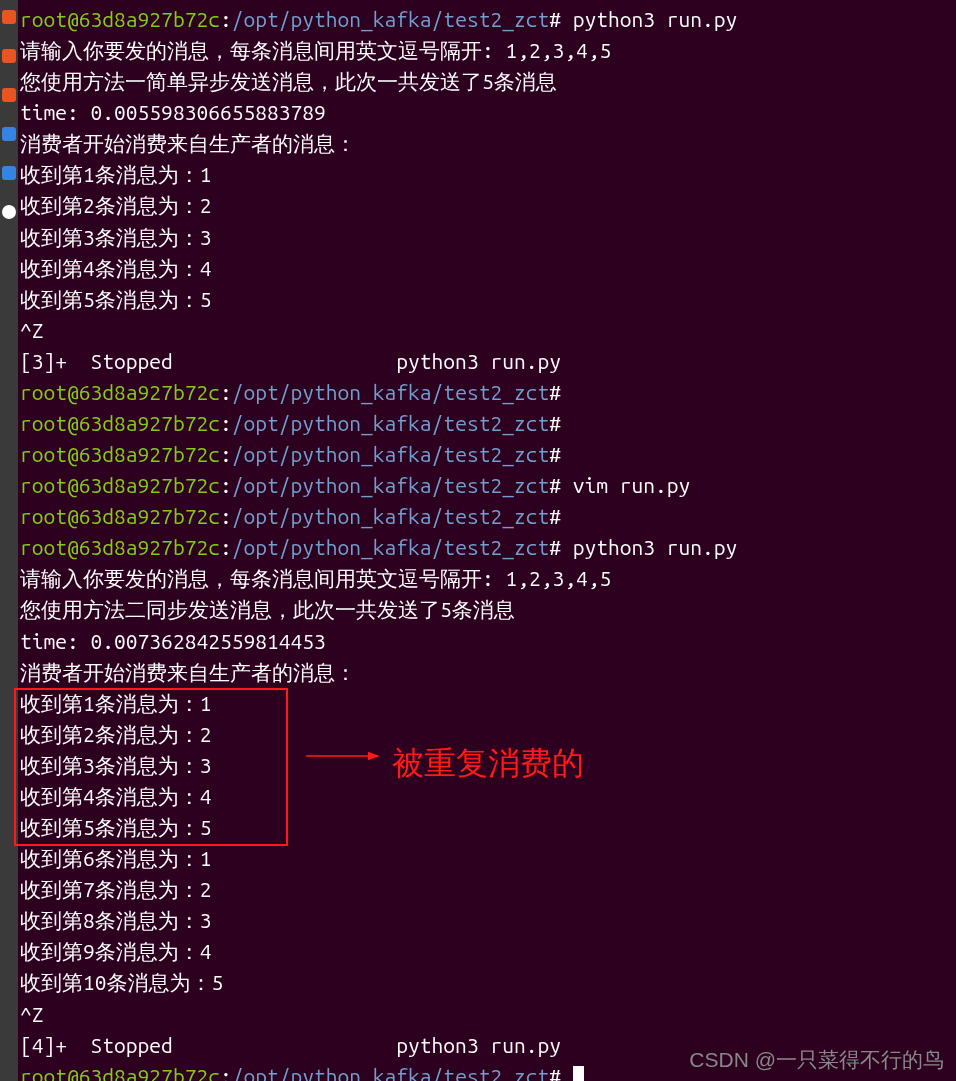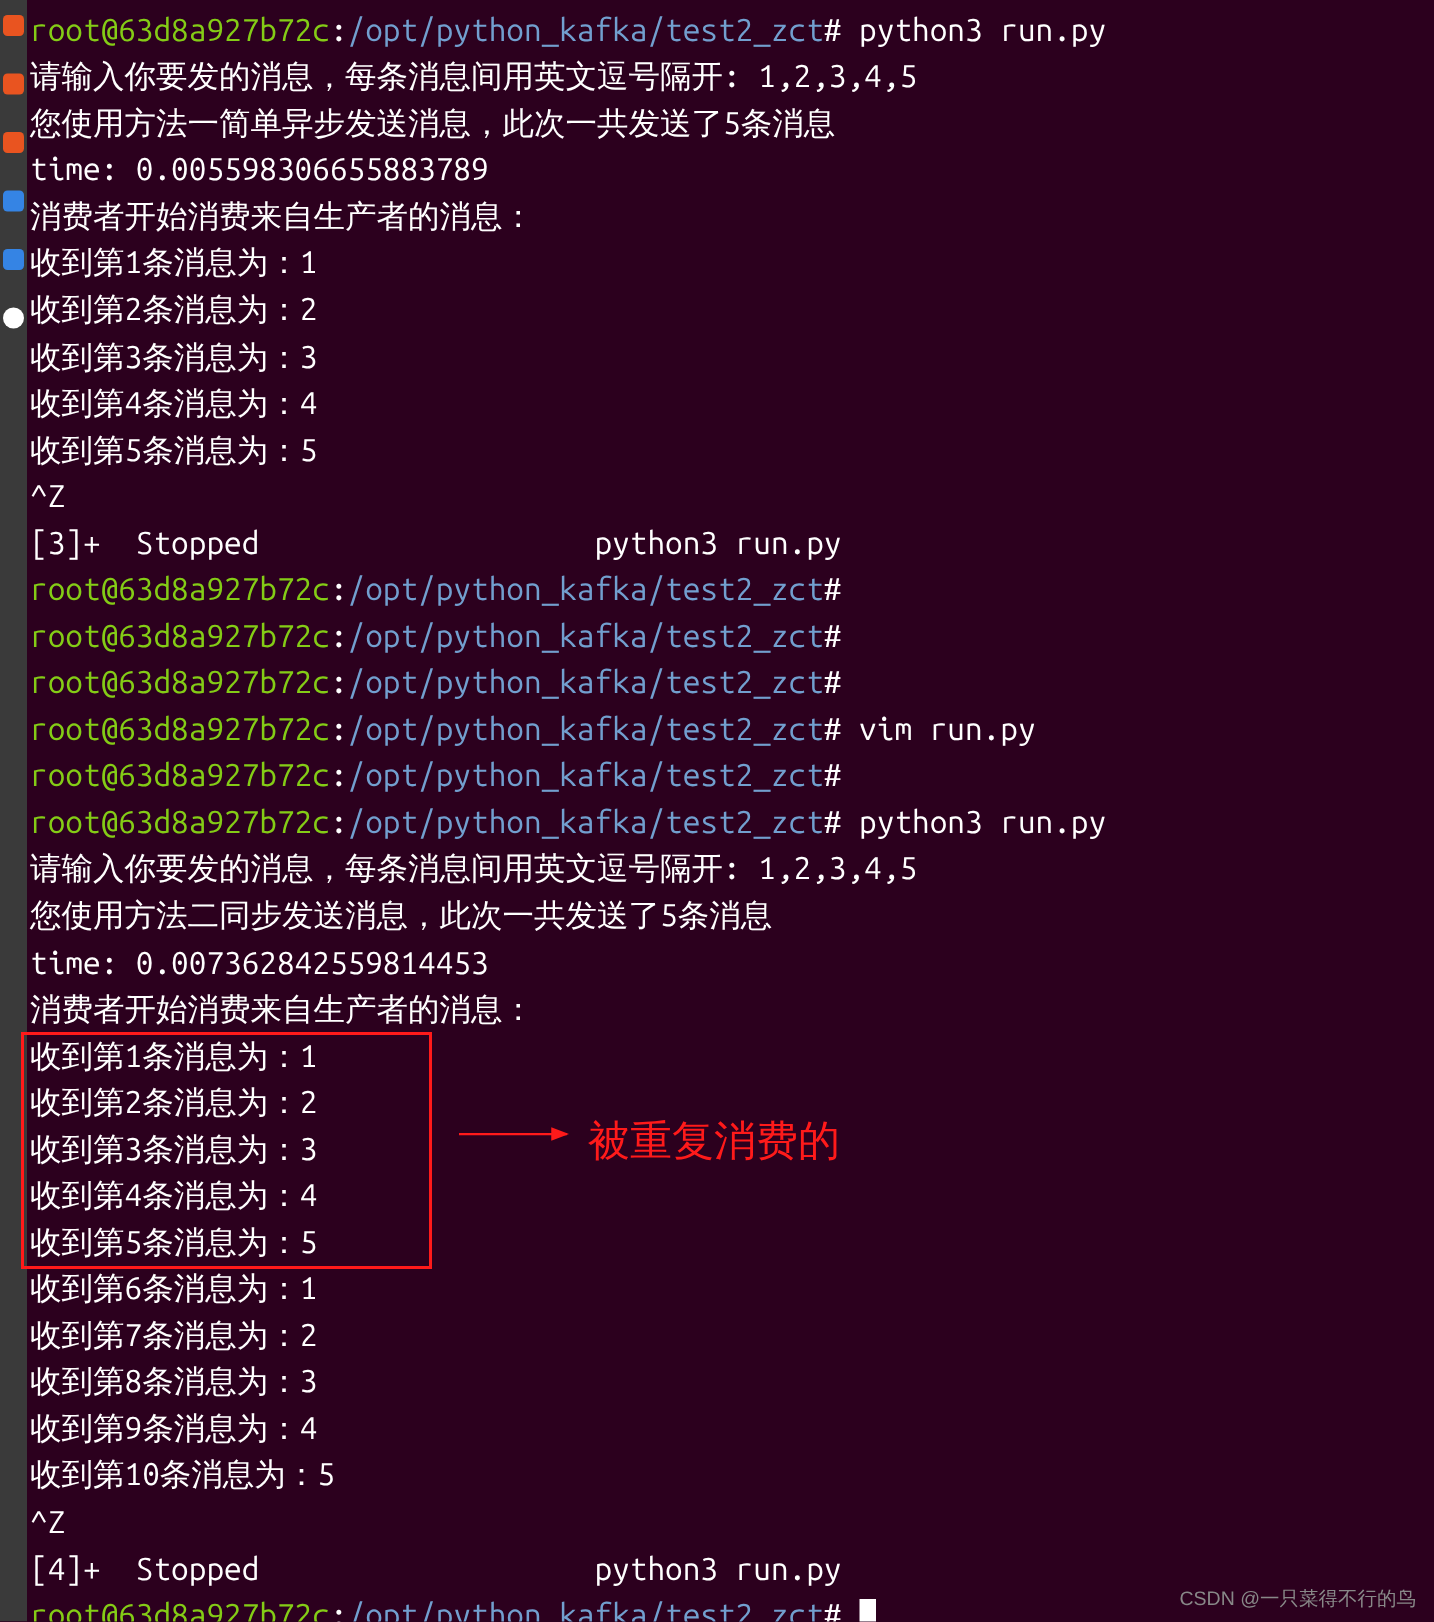--- a/index.html
+++ b/index.html
@@ -50,33 +50,33 @@
     .prompt-path { color: #729fcf; text-align: center; }
     .prompt-white { color: #ffffff; }
     .highlight-box {
       position: absolute;
       border: 2px solid #ff1a1a;
       pointer-events: none;
     }
     .annotation {
       position: absolute;
       color: #ff1a1a;
-      font-size: 28px;
+      font-size: 32px;
       font-family: "Microsoft YaHei", sans-serif;
     }
     .arrow {
       position: absolute;
       pointer-events: none;
     }
     .watermark {
       position: absolute;
       bottom: 6px;
       right: 12px;
       color: #888888;
-      font-size: 13px;
+      font-size: 21px;
       font-family: "Microsoft YaHei", sans-serif;
     }
     .cursor-block {
       display: inline-block;
       width: 11px;
       height: 22px;
       background: #ffffff;
       vertical-align: text-bottom;
     }
   </style>

